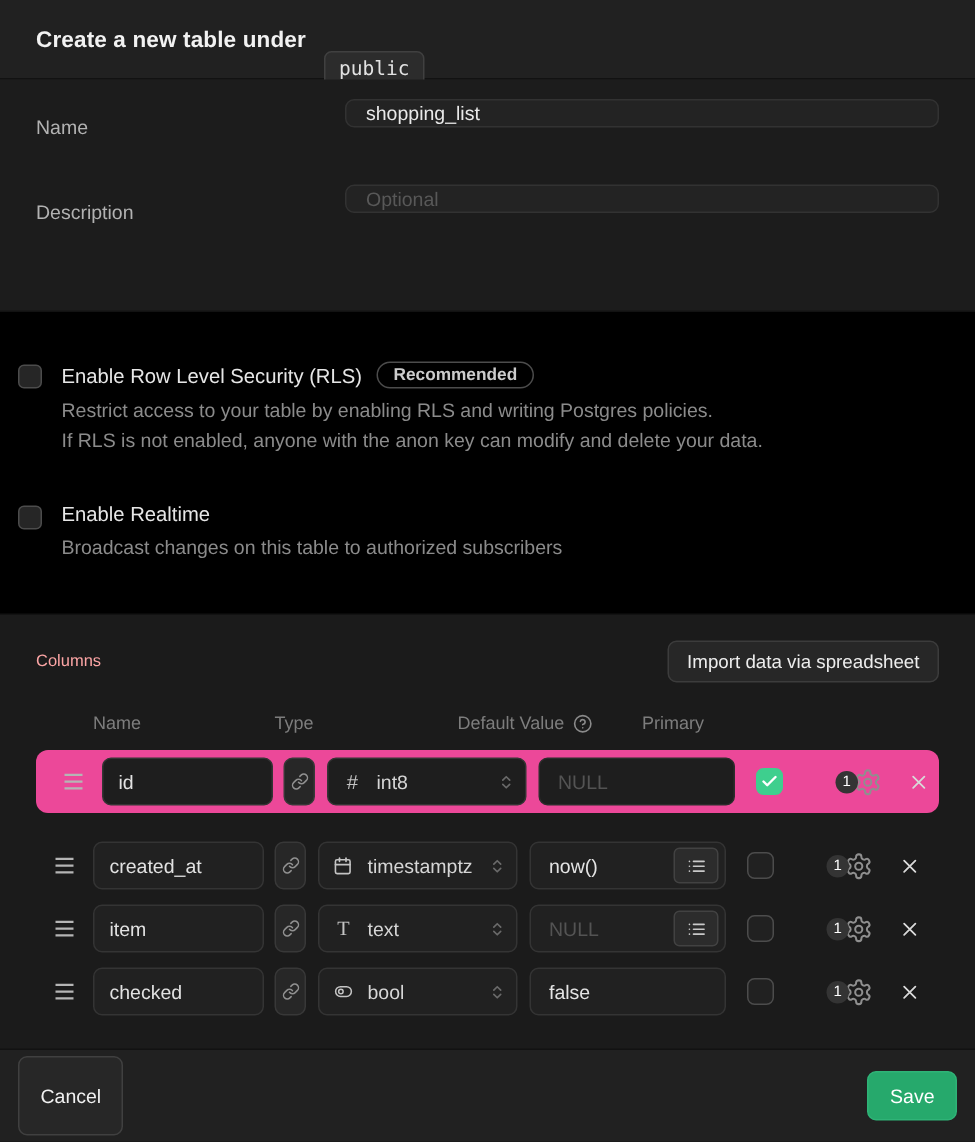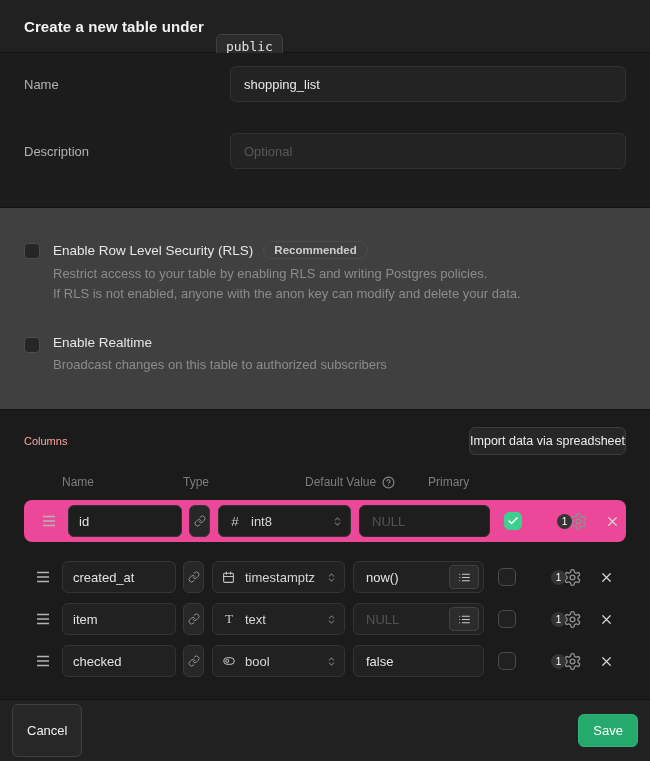--- a/index.html
+++ b/index.html
@@ -23,49 +23,49 @@
     font-family: "DejaVu Sans Mono", monospace; font-size: 13px; color: #e2e2e2;
     background: #2c2c2c; border: 1px solid #404040; border-radius: 5px; padding: 4px 9px; margin-top: 40px;
   }
 
   
   .sec-a { flex: 0 0 155px; background: #1c1c1c; padding: 13px 24px 0; border-bottom: 1px solid #121212; }
   .field-row { display: flex; }
   .field-row + .field-row { margin-top: 31px; }
   .field-label { width: 206px; font-size: 13px; color: #b2b2b2; padding-top: 11px; }
   .field-input {
-    flex: 1; height: 36px; background: #232323; border: 1px solid #323232; border-radius: 6px;
+    flex: 1; height: 19px; background: #232323; border: 1px solid #323232; border-radius: 6px;
     padding: 0 13px; color: #e9e9e9; font-size: 13px; outline: none; width: 100%;
     font-family: "Liberation Sans", sans-serif;
   }
   .field-input::placeholder { color: #585858; }
 
   
-  .sec-b { flex: 0 0 202px; background: #404040; padding: 33px 24px 0; border-bottom: 1px solid #121212; }
+  .sec-b { flex: 0 0 202px; background: #000000; padding: 33px 12px 0; border-bottom: 1px solid #121212; }
   .check-item { display: flex; gap: 13px; }
   .check-item + .check-item { margin-top: 31px; }
   .checkbox {
     width: 16px; height: 16px; flex: 0 0 16px; border: 1px solid #4c4c4c; border-radius: 4px;
     background: #262626; margin-top: 2px; cursor: pointer;
   }
   .check-title-line { display: flex; align-items: center; gap: 10px; }
   .check-title { font-size: 13.5px; color: #e6e6e6; }
   .pill {
     border: 1px solid #4c4c4c; border-radius: 999px; padding: 2px 10px;
     font-size: 11.5px; color: #cccccc; font-weight: 600;
   }
   .check-desc { font-size: 13px; color: #8b8b8b; line-height: 20px; margin-top: 5px; }
 
   
   .sec-c { flex: 1 1 auto; background: #1b1b1b; padding: 17px 24px 0; border-bottom: 1px solid #121212; }
   .columns-head { display: flex; align-items: center; justify-content: space-between; }
   .columns-title { font-size: 11px; color: #fca5a5; font-weight: 400; }
   .import-btn {
     background: #272727; border: 1px solid #3c3c3c; border-radius: 6px;
-    color: #ededed; font-size: 12.5px; padding: 6px 0; cursor: pointer;
+    color: #ededed; font-size: 12.5px; padding: 6px 12px; cursor: pointer;
     font-family: "Liberation Sans", sans-serif;
   }
 
   .table-headers { display: flex; align-items: center; margin-top: 20px; padding-left: 38px; font-size: 12px; color: #7d7d7d; }
   .th-name { width: 121px; }
   .th-type { width: 122px; }
   .th-default { width: 123px; display: flex; align-items: center; gap: 6px; }
   .help-icon { display: inline-flex; }
 
   .rows { margin-top: 11px; }

